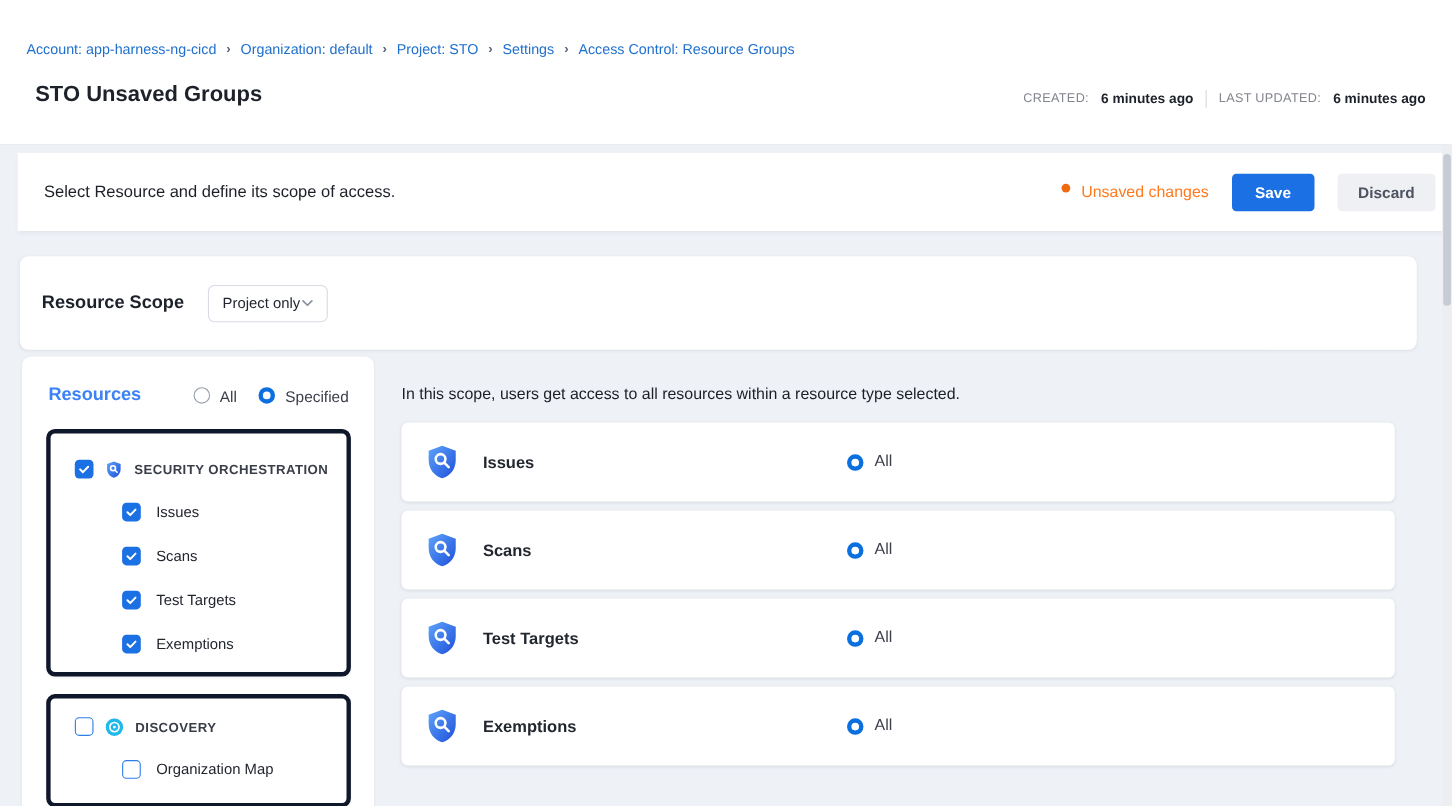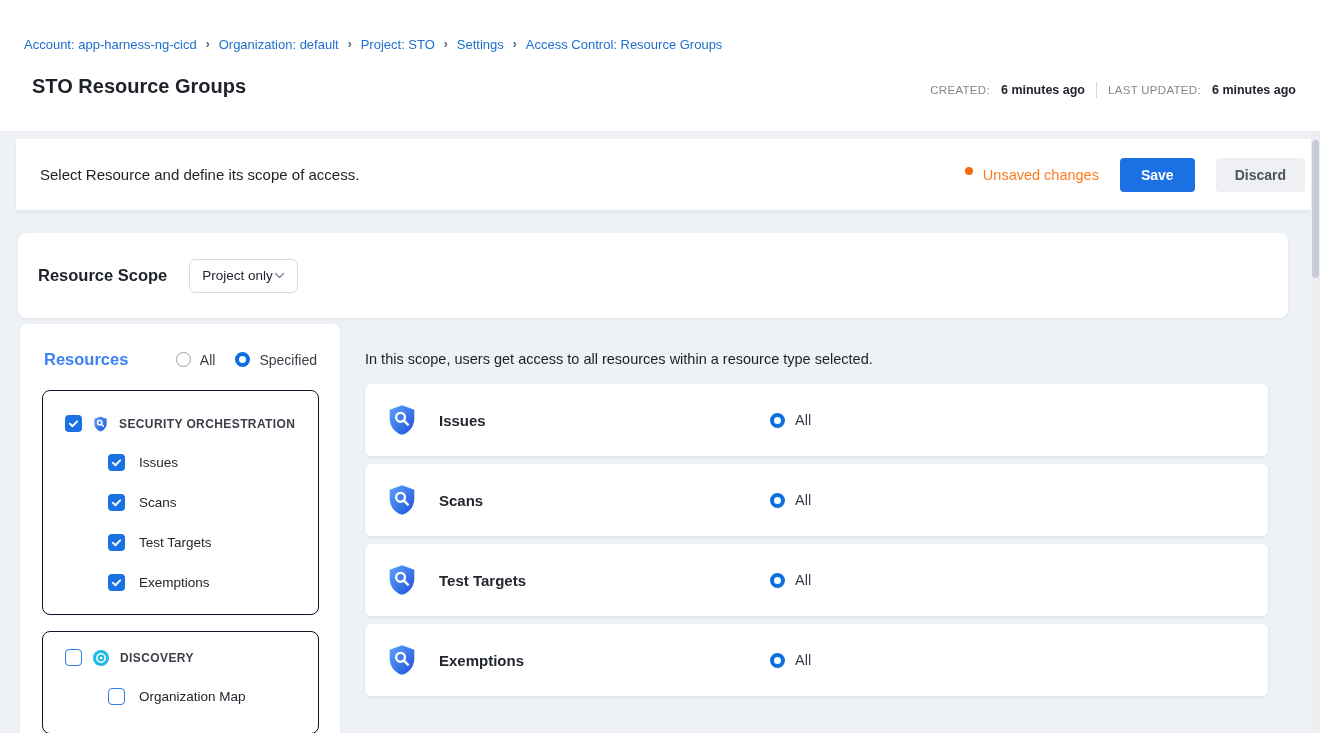--- a/index.html
+++ b/index.html
@@ -40,21 +40,21 @@
   
   .resources-panel { position:absolute; left:20px; top:324px; width:320px; height:409px; background:#FFFFFF;
     border-radius:8px 8px 0 0; box-shadow:0 1px 3px rgba(35,45,65,.08); }
   .resources-header { display:flex; align-items:center; padding:26px 23px 0 24px; }
   .resources-title { font-size:16.5px; font-weight:700; color:#3b82f6; }
   .mode-opts { margin-left:auto; display:flex; align-items:center; gap:20px; }
   .radio-opt { display:flex; align-items:center; gap:9px; font-size:14px; color:#3A3E48; cursor:pointer; }
   .radio { width:15px; height:15px; border-radius:50%; background:#FFFFFF; flex-shrink:0; }
   .radio.on  { border:4.5px solid #0B6FE0; }
   .radio.off { border:1.5px solid #99A0AB; }
-  .group-card { position:absolute; left:22px; width:277px; background:#FFFFFF; border:1px solid #0f172a;
+  .group-card { position:absolute; left:22px; width:277px; background:#FFFFFF; border:4px solid #0f172a;
     border-radius:8px; box-shadow:0 1px 2px rgba(35,45,65,.05); }
   .group-sto { top:66px; height:225px; }
   .group-sto .group-head { padding:24px 0 0 22px; }
   .group-discovery { top:307px; height:103px; }
   .group-discovery .group-head { padding:17px 0 0 22px; }
   .group-head { display:flex; align-items:center; gap:11px; }
   .group-label { font-size:12px; font-weight:700; color:#3A3E49; letter-spacing:.4px; }
   .group-children { margin:22px 0 0 65px; display:flex; flex-direction:column; gap:23px; }
   .tree-item { display:flex; align-items:center; gap:14px; font-size:13.5px; color:#22262E; cursor:pointer; }
   .checkbox { width:17px; height:17px; border-radius:4px; flex-shrink:0; cursor:pointer; }
@@ -91,21 +91,21 @@
       <span class="crumb">Account: app-harness-ng-cicd</span>
       <span class="crumb-sep">›</span>
       <span class="crumb">Organization: default</span>
       <span class="crumb-sep">›</span>
       <span class="crumb">Project: STO</span>
       <span class="crumb-sep">›</span>
       <span class="crumb">Settings</span>
       <span class="crumb-sep">›</span>
       <span class="crumb">Access Control: Resource Groups</span>
     </div>
-    <div class="page-title">STO Resource Groups</div>
+    <div class="page-title">STO Unsaved Groups</div>
     <div class="header-meta">
       <span class="meta-label">CREATED:</span>
       <span class="meta-value">6 minutes ago</span>
       <span class="meta-divider"></span>
       <span class="meta-label">LAST UPDATED:</span>
       <span class="meta-value">6 minutes ago</span>
     </div>
   </div>
 
   <div class="toolbar">

